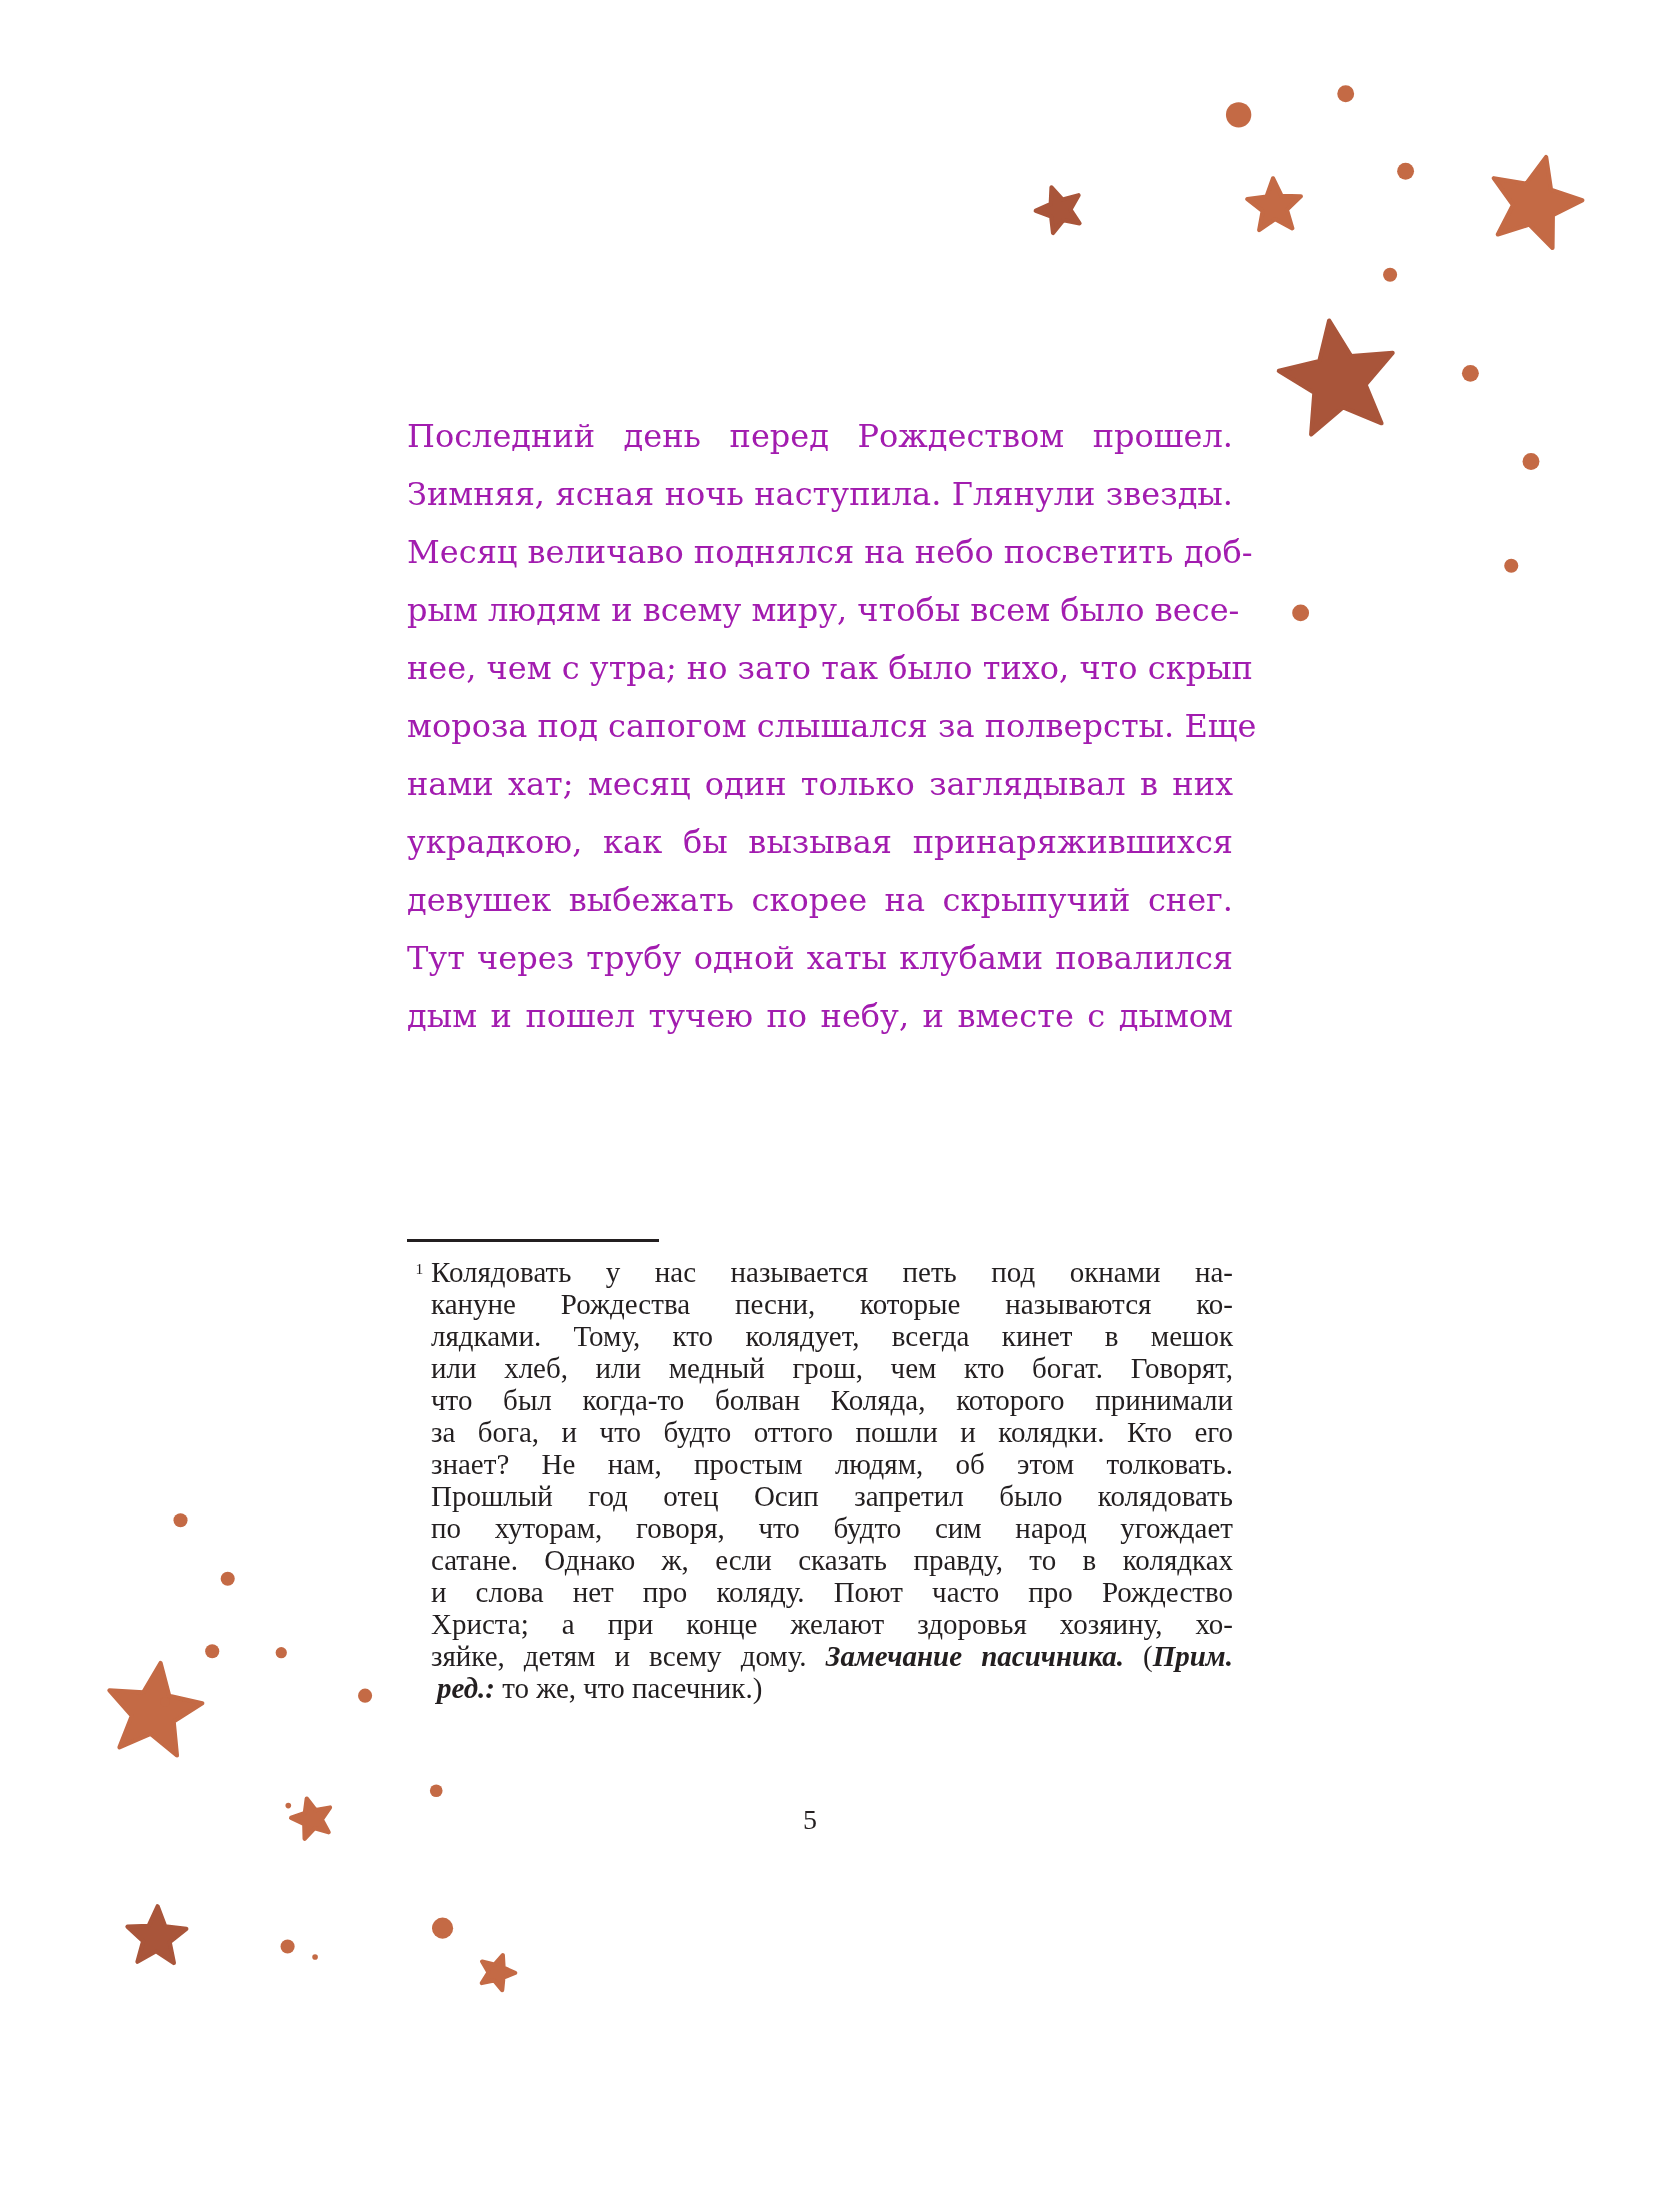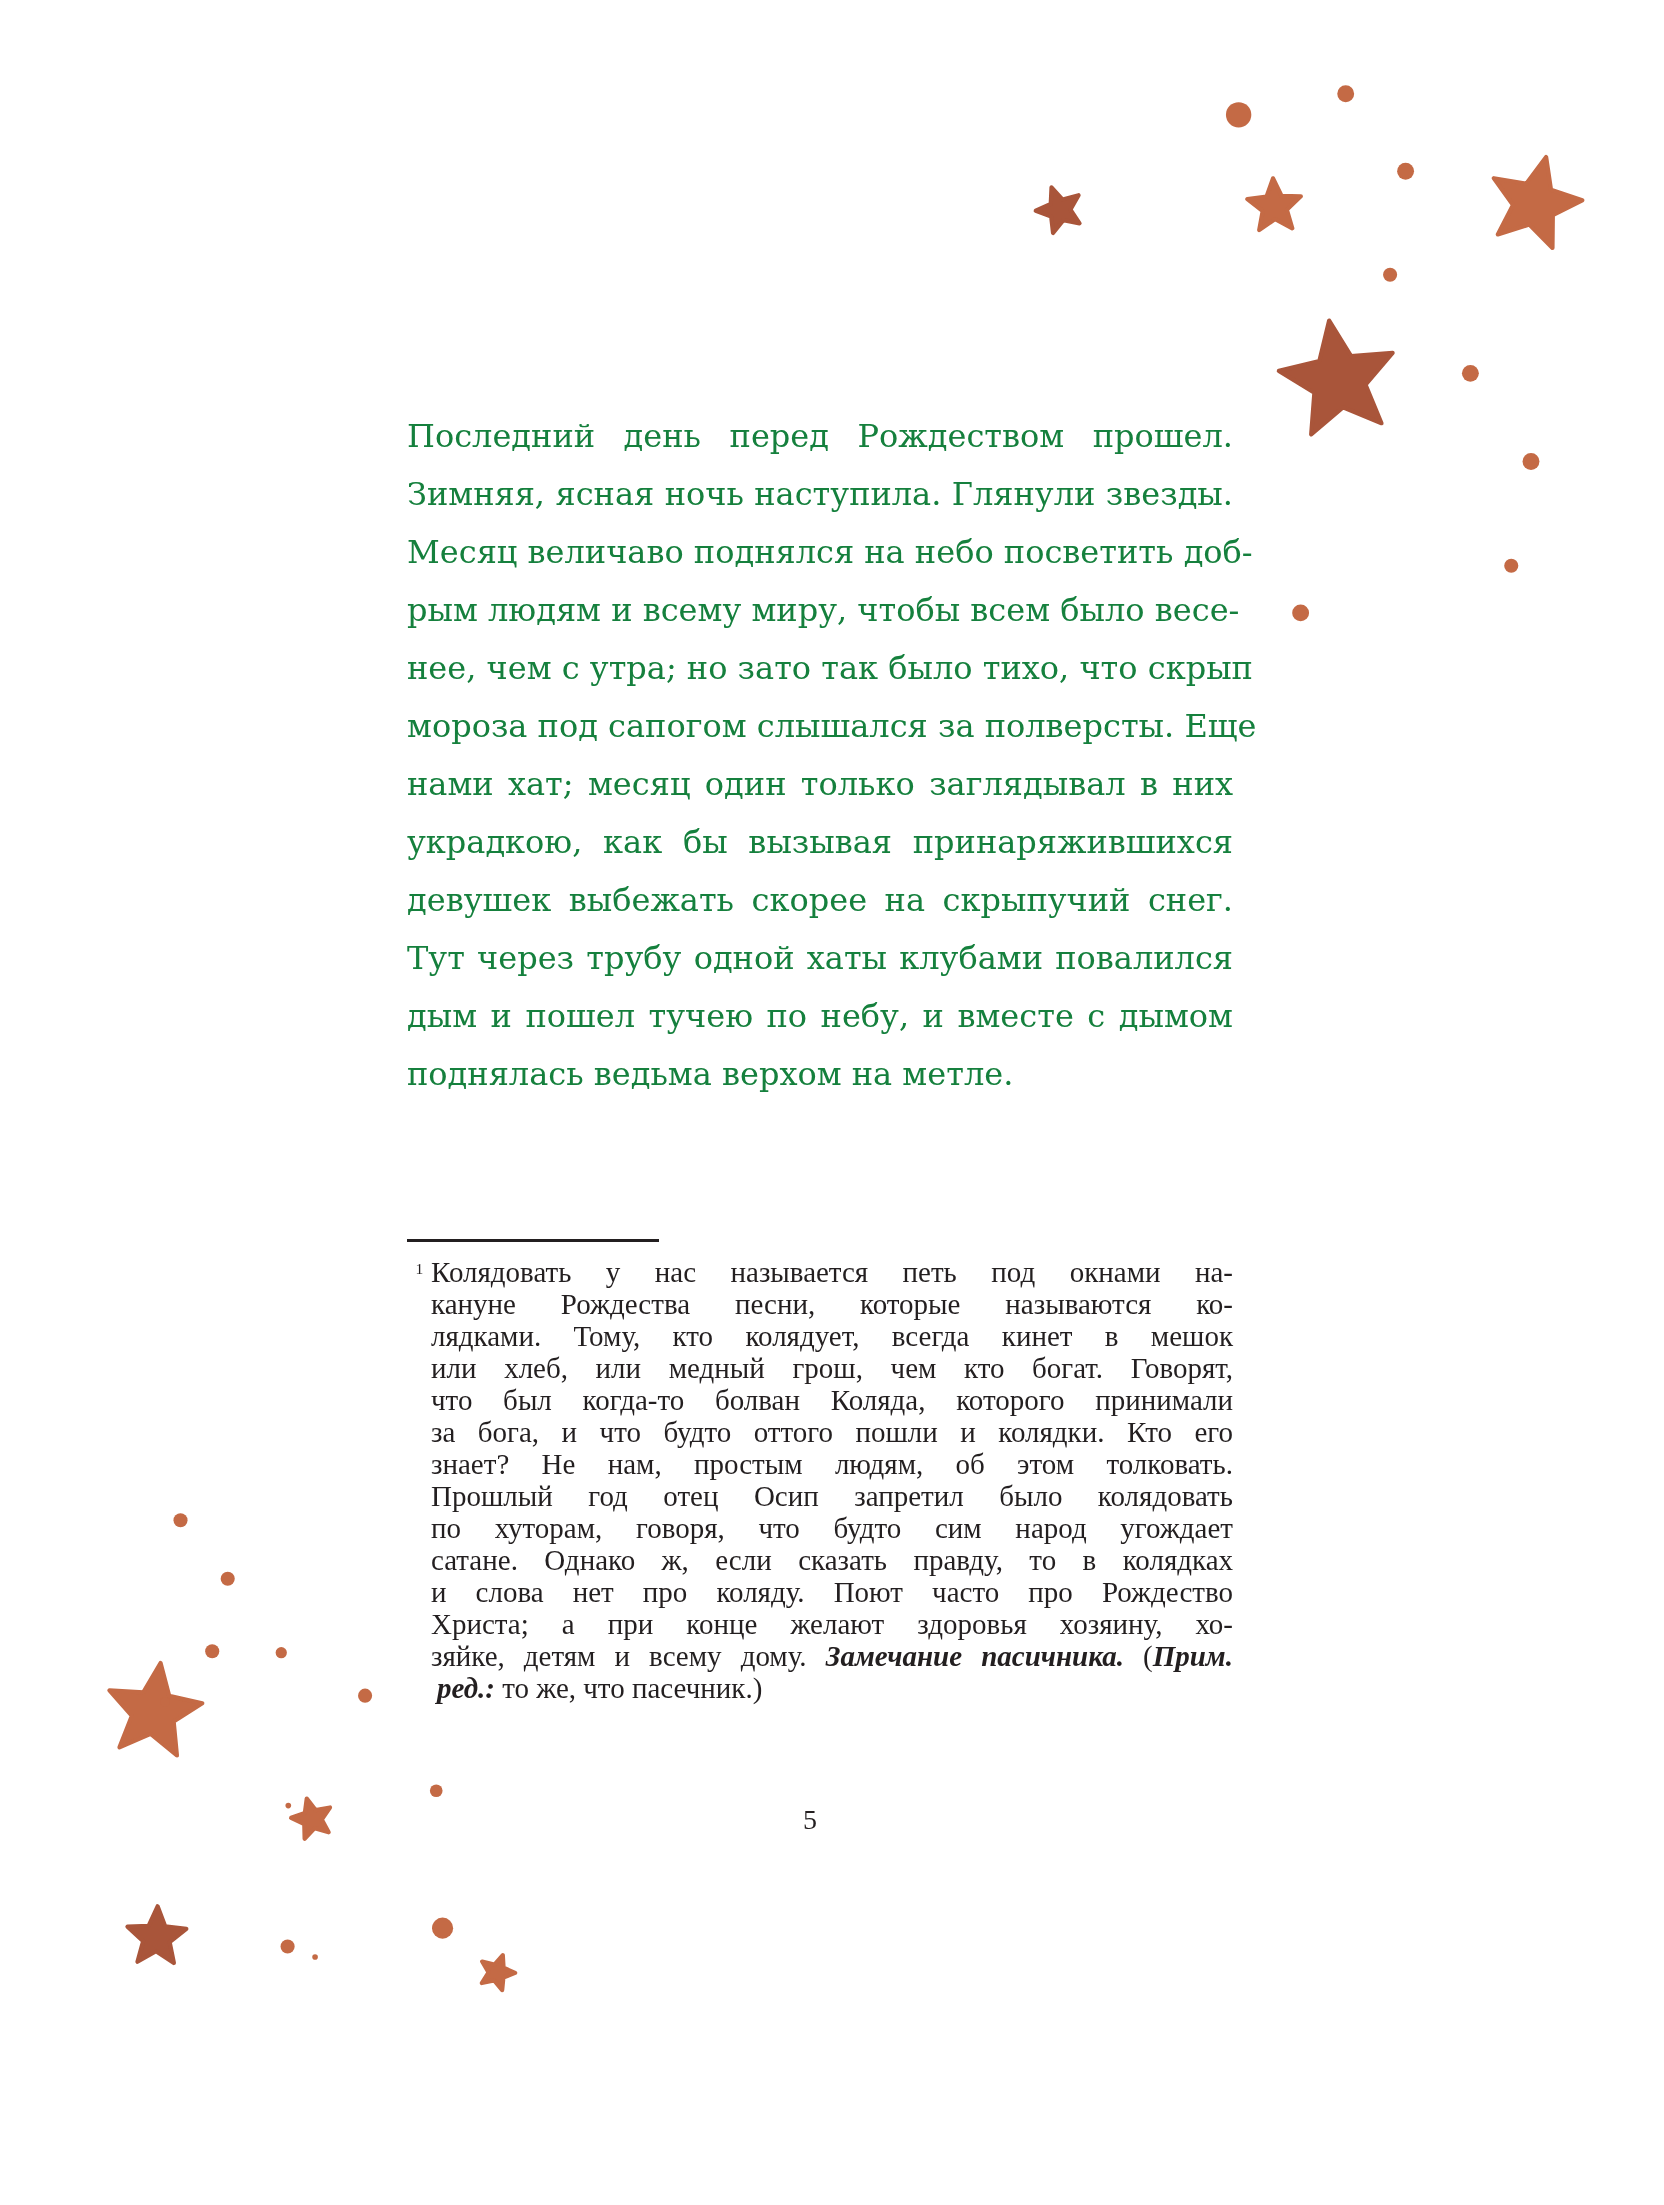--- a/index.html
+++ b/index.html
@@ -1,21 +1,21 @@
 <!DOCTYPE html>
 <html style="font-size:11.3px"><head>
   <meta charset="utf-8">
   <style>
     html, body { margin: 0; padding: 0; background: #ffffff; }
     body { width: 1665px; height: 2205px; position: relative; overflow: hidden; }
     .page { position: absolute; left: 0; top: 0; width: 1665px; height: 2205px; background: #ffffff; }
     .main-text {
       position: absolute; left: 407px; top: 407px; width: 826px;
       font-family: "DejaVu Serif", "Liberation Serif", serif;
-      font-size: 32px; line-height: 58px; color: #15803d;
+      font-size: 32px; line-height: 58px; color: #a21caf;
     }
     .main-line { display: block; white-space: nowrap; text-align: justify; text-align-last: justify; height: 58px; }
     .main-line.last { text-align-last: left; }
     sup.fn-ref { font-size: 17px; vertical-align: 14px; line-height: 0; }
     .rule { position: absolute; left: 407px; top: 1239px; width: 252px; height: 2.8px; background: #231f20; }
     .footnote {
       position: absolute; left: 431px; top: 1256px; width: 802px;
       font-family: "Liberation Serif", "DejaVu Serif", serif;
       font-size: 29px; line-height: 32px; color: #231f20;
     }
@@ -70,21 +70,20 @@
     <span class="main-line">Зимняя, ясная ночь наступила. Глянули звезды.</span>
     <span class="main-line">Месяц величаво поднялся на небо посветить доб-</span>
     <span class="main-line">рым людям и всему миру, чтобы всем было весе-</span>
     <span class="main-line">нее, чем с утра; но зато так было тихо, что скрып</span>
     <span class="main-line">мороза под сапогом слышался за полверсты. Еще</span>
     <span class="main-line">нами хат; месяц один только заглядывал в них</span>
     <span class="main-line">украдкою, как бы вызывая принаряжившихся</span>
     <span class="main-line">девушек выбежать скорее на скрыпучий снег.</span>
     <span class="main-line">Тут через трубу одной хаты клубами повалился</span>
     <span class="main-line">дым и пошел тучею по небу, и вместе с дымом</span>
-    <span class="main-line last">поднялась ведьма верхом на метле.</span>
   </div>
 
   <div class="rule"></div>
 
   <div class="footnote">
     <span class="fn-line" style="position:relative;"><span class="fn-num">1</span><span>Колядовать у нас называется петь под окнами на-</span></span>
     <span class="fn-line">кануне Рождества песни, которые называются ко-</span>
     <span class="fn-line">лядками. Тому, кто колядует, всегда кинет в мешок</span>
     <span class="fn-line">или хлеб, или медный грош, чем кто богат. Говорят,</span>
     <span class="fn-line">что был когда-то болван Коляда, которого принимали</span>

